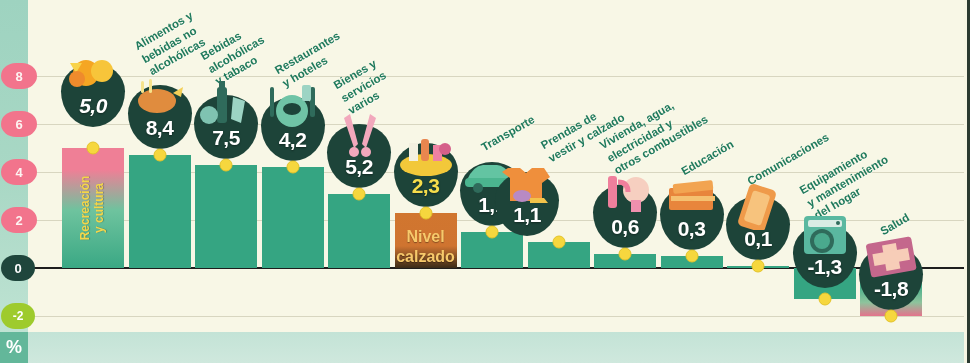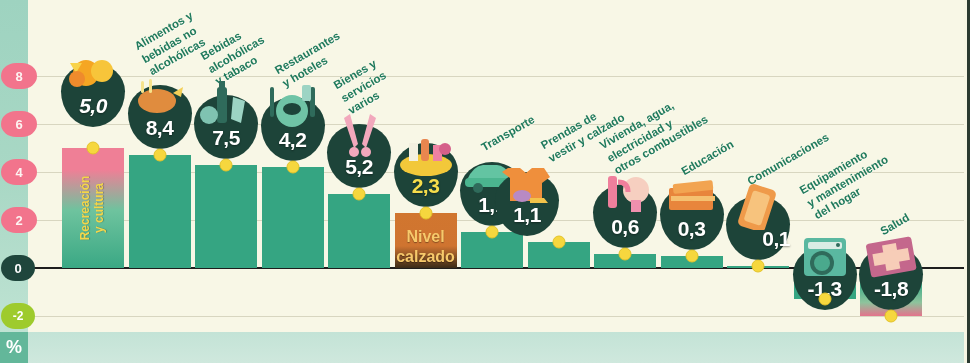--- a/index.html
+++ b/index.html
@@ -264,30 +264,30 @@
       <div class="bubble" style="left: 691.5px; top: 186px;">
         <div class="icon-art"><svg viewBox="0 0 62 50" width="62" height="50" xmlns="http://www.w3.org/2000/svg">
             <rect x="8" y="18" width="44" height="22" rx="2" fill="#e8853c"></rect>
             <rect x="12" y="12" width="40" height="10" rx="2" fill="#f2a451" transform="rotate(-6 32 17)"></rect>
             <rect x="10" y="26" width="44" height="5" fill="#f5c070"></rect>
           </svg></div>
         <span class="val">0,3</span>
       </div>
       <div class="bar" style="left: 727px; top: 265.6px; width: 62px; height: 2.4px;"></div>
       <div class="dot" style="left: 758px; top: 265.6px;"></div>
-      <div class="bubble" style="left: 758px; top: 195.6px; justify-content: flex-end;">
+      <div class="bubble" style="left: 758px; top: 195.6px;">
         <div class="icon-art"><svg viewBox="0 0 62 50" width="62" height="50" xmlns="http://www.w3.org/2000/svg">
             <rect x="16" y="6" width="28" height="44" rx="5" fill="#ef9a4a" transform="rotate(18 30 28)"></rect>
             <rect x="21" y="12" width="18" height="32" rx="3" fill="#f7c37d" transform="rotate(18 30 28)"></rect>
           </svg></div>
         <span class="val">0,1</span>
       </div>
       <div class="bar" style="left: 793.5px; top: 268px; width: 62px; height: 31.2px;"></div>
       <div class="dot" style="left: 824.5px; top: 299.2px;"></div>
-      <div class="bubble" style="left: 824.5px; top: 246px;">
+      <div class="bubble" style="left: 824.5px; top: 224px;">
         <div class="icon-art"><svg viewBox="0 0 62 50" width="62" height="50" xmlns="http://www.w3.org/2000/svg">
             <rect x="10" y="8" width="42" height="38" rx="4" fill="#5ab8a0"></rect>
             <rect x="14" y="12" width="34" height="7" rx="2" fill="#d9ece4"></rect>
             <circle cx="28" cy="33" r="12" fill="#2f6b5b"></circle>
             <circle cx="28" cy="33" r="8" fill="#4aa98d"></circle>
             <circle cx="44" cy="15" r="2" fill="#2f6b5b"></circle>
           </svg></div>
         <span class="val">-1,3</span>
       </div>
       <div class="bar gradient-pink-bottom" style="left: 860px; top: 268px; width: 62px; height: 48px;"></div>

